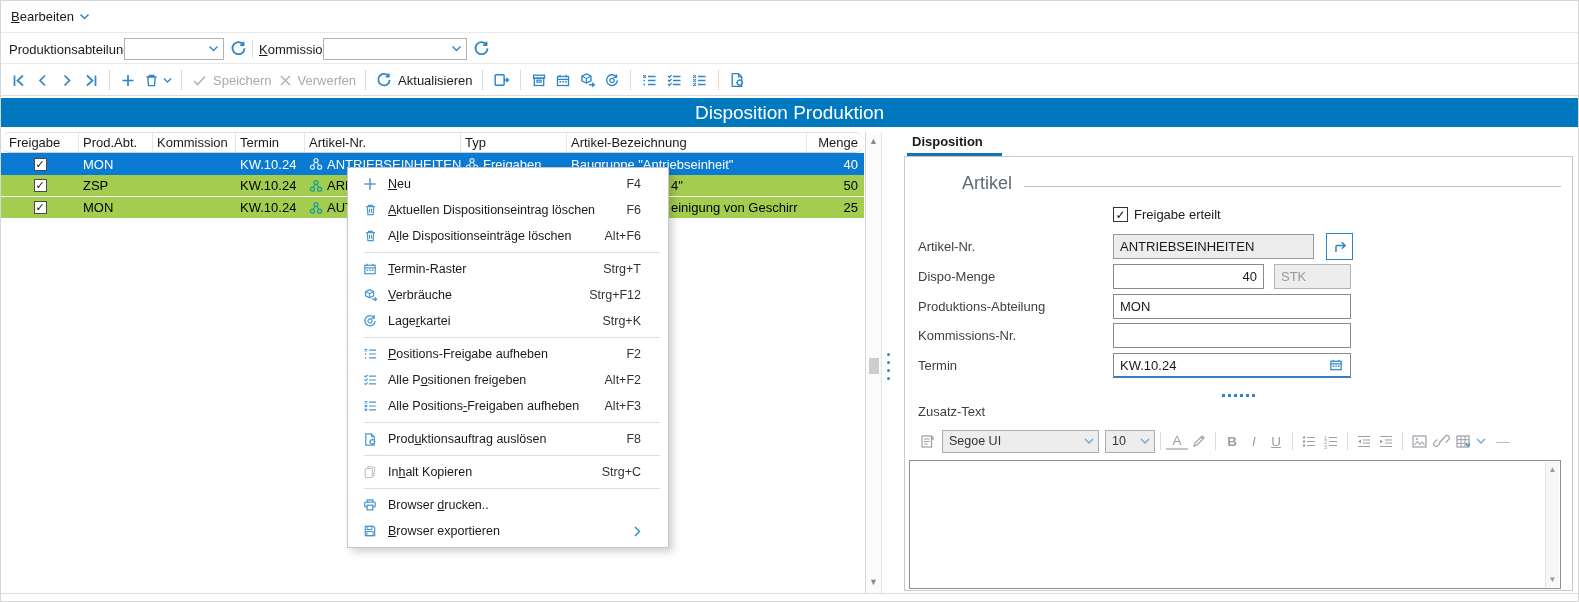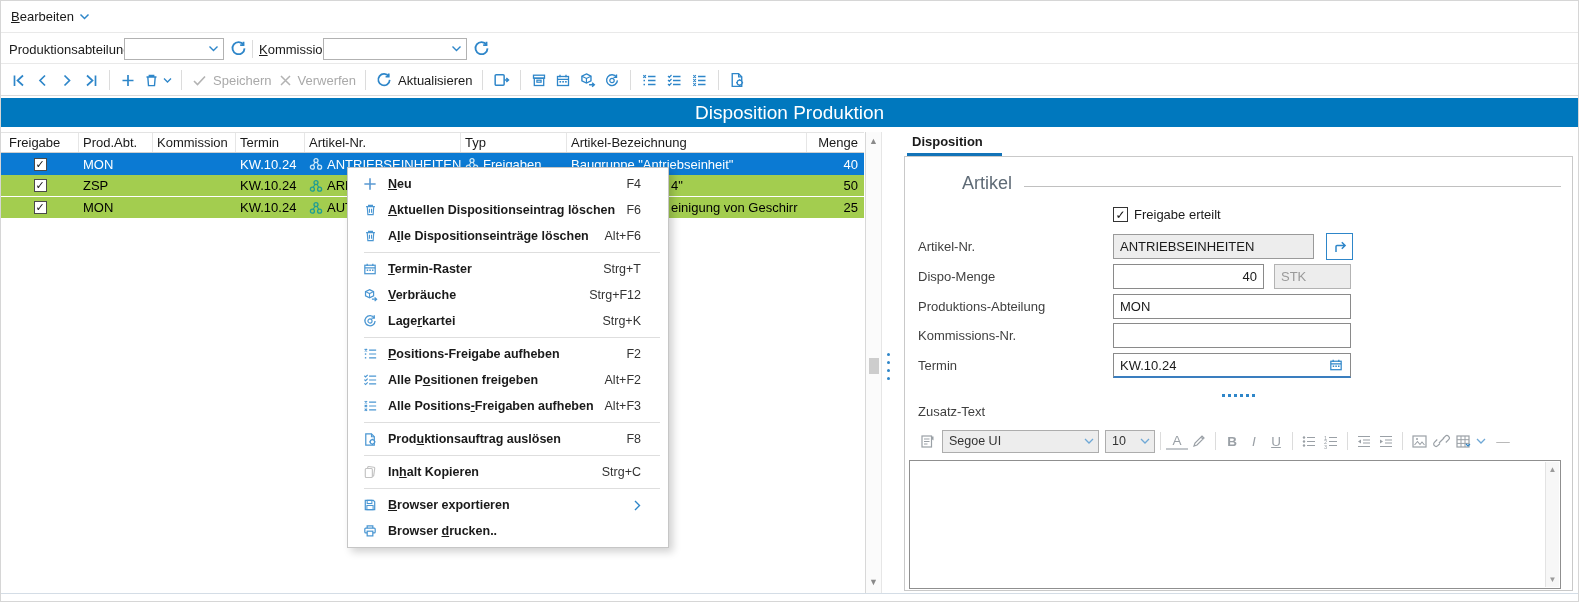--- a/index.html
+++ b/index.html
@@ -28,21 +28,21 @@
   .abtn .txt { font-size:13px; margin-left:5px; }
   .abtn.disabled .txt { color:#a9a9a9; }
   .absep { width:1px; height:20px; background:#dcdcdc; margin:0 6px; }
 
   
   .titlebar { position:absolute; left:0; top:97px; width:100%; height:29px; background:#0078be; color:#fff;
               display:flex; align-items:center; justify-content:center; font-size:19px; }
 
   
   .grid { position:absolute; left:0; top:131px; width:863px; height:461px; background:#fff; font-size:13px; }
-  .gh { display:flex; height:21px; border-bottom:1px solid #cfcfcf; border-top:1px solid #e3e3e3; align-items:center; }
+  .gh { display:flex; height:21px; border-bottom:1px solid #cfcfcf; border-top:1px solid #e3e3e3; align-items:center;border-radius:9px; }
   .gh > span { height:100%; display:flex; align-items:center; padding-left:4px; border-right:1px solid #e6e6e6; color:#1a1a1a; }
   .grow { display:flex; height:22px; align-items:center; }
   .grow > span { height:100%; display:flex; align-items:center; padding-left:4px; overflow:hidden; white-space:nowrap; }
   .c0{width:78px;} .c1{width:74px;} .c2{width:83px;} .c3{width:69px;} .c4{width:156px;} .c5{width:106px;} .c6{width:240px;} .c7{width:57px; justify-content:flex-end; padding-right:6px;}
   .gh .c0{ padding-left:8px; }
   .row-sel { background:#0b7ad3; color:#fff; }
   .row-grn { background:#a3cd4f; color:#000; border-bottom:1px solid #fff; }
   .cb { width:13px; height:13px; background:#fff; border:1px solid #4a4a4a; display:flex; align-items:center;
         justify-content:center; font-size:11px; line-height:1; color:#111; margin:0 auto; }
   .grow .c0 { justify-content:center; padding-left:0; }
@@ -56,21 +56,21 @@
   .gsb .thumb { position:absolute; left:3px; width:10px; height:16px; background:#cdcdcd; top:226px; }
 
   .split-dots { position:absolute; left:886px; top:352px; display:flex; flex-direction:column; gap:5px; }
   .split-dots i { width:3px; height:3px; background:#2e86c9; border-radius:50%; }
 
   
   .cmenu { position:absolute; left:346px; top:166px; width:322px; background:#fff; border:1px solid #c6c6c6;
            box-shadow:4px 4px 8px rgba(0,0,0,.18); padding:3px 0; z-index:50; }
   .mi { display:flex; align-items:center; height:26px; padding:0 8px 0 10px; font-size:12.5px; color:#1a1a1a; }
   .mi-ic { width:24px; display:flex; justify-content:center; margin-right:6px; flex:none; }
-  .mi-label { flex:1; white-space:nowrap;font-weight:bold; }
+  .mi-label { flex:1; white-space:nowrap; }
   .mi-sc { color:#333; margin-right:19px; }
   .msep { height:1px; background:#dedede; margin:3px 8px 3px 16px; }
   .subarrow { color:#2e86c9; }
 
   
   .ptab { position:absolute; left:911px; top:133px; font-size:13px; font-weight:bold; color:#1a1a1a; }
   .ptab-bar { position:absolute; left:906px; top:152px; width:95px; height:3px; background:#1273b8; }
   .pbox { position:absolute; left:903px; top:155px; width:669px; height:435px; border:1px solid #c9c9c9; background:#fff; }
 
   .sechead { position:absolute; left:917px; top:172px; width:643px; display:flex; align-items:center; }
@@ -511,42 +511,42 @@
             <rect x="3.5" y="4.8" width="7.5" height="9.5" rx="1" fill="#fff" stroke="#c2c2c2" stroke-width="1.2"></rect>
           </svg>
         </span>
       <span class="mi-label">In<u>h</u>alt Kopieren</span>
       <span class="mi-sc">Strg+C</span>
     </div>
     <div class="msep"></div>
     <div class="mi">
       <span class="mi-ic">
           <svg width="16" height="16" viewBox="0 0 17 17">
+            <path d="M5.5 5.5V3h6v2.5" fill="none" stroke="#4a96d2" stroke-width="1.3"></path>
+            <rect x="3" y="5.5" width="11" height="5" rx="1" fill="none" stroke="#4a96d2" stroke-width="1.3"></rect>
+            <rect x="5.5" y="8.7" width="6" height="5" fill="#fff" stroke="#4a96d2" stroke-width="1.3"></rect>
+          </svg>
+        </span>
+      <span class="mi-label">Browser <u>d</u>rucken..</span>
+      <span class="mi-sc"></span>
+    </div>
+    <div class="mi">
+      <span class="mi-ic">
+          <svg width="16" height="16" viewBox="0 0 17 17">
             <path d="M3.5 3.5h8.5l1.5 1.5v8.5H3.5z" fill="none" stroke="#4a96d2" stroke-width="1.3"></path>
             <rect x="5.5" y="3.5" width="5" height="3.4" fill="none" stroke="#4a96d2" stroke-width="1.1"></rect>
             <rect x="5.2" y="9" width="6.6" height="4.5" fill="none" stroke="#4a96d2" stroke-width="1.1"></rect>
           </svg>
         </span>
       <span class="mi-label"><u>B</u>rowser exportieren</span>
       <span class="mi-sc subarrow">
           <svg width="7" height="11" viewBox="0 0 7 11">
             <path d="M1 1l4.5 4.5L1 10" fill="none" stroke="#2e86c9" stroke-width="1.4"></path>
           </svg>
         </span>
-    </div>
-    <div class="mi">
-      <span class="mi-ic">
-          <svg width="16" height="16" viewBox="0 0 17 17">
-            <path d="M5.5 5.5V3h6v2.5" fill="none" stroke="#4a96d2" stroke-width="1.3"></path>
-            <rect x="3" y="5.5" width="11" height="5" rx="1" fill="none" stroke="#4a96d2" stroke-width="1.3"></rect>
-            <rect x="5.5" y="8.7" width="6" height="5" fill="#fff" stroke="#4a96d2" stroke-width="1.3"></rect>
-          </svg>
-        </span>
-      <span class="mi-label">Browser <u>d</u>rucken..</span>
-      <span class="mi-sc"></span>
     </div>
   </div>
 
   <span class="ptab">Disposition</span>
   <span class="ptab-bar"></span>
   <div class="pbox"></div>
 
   <div class="sechead">
     <span>Artikel</span>
       <i></i>

